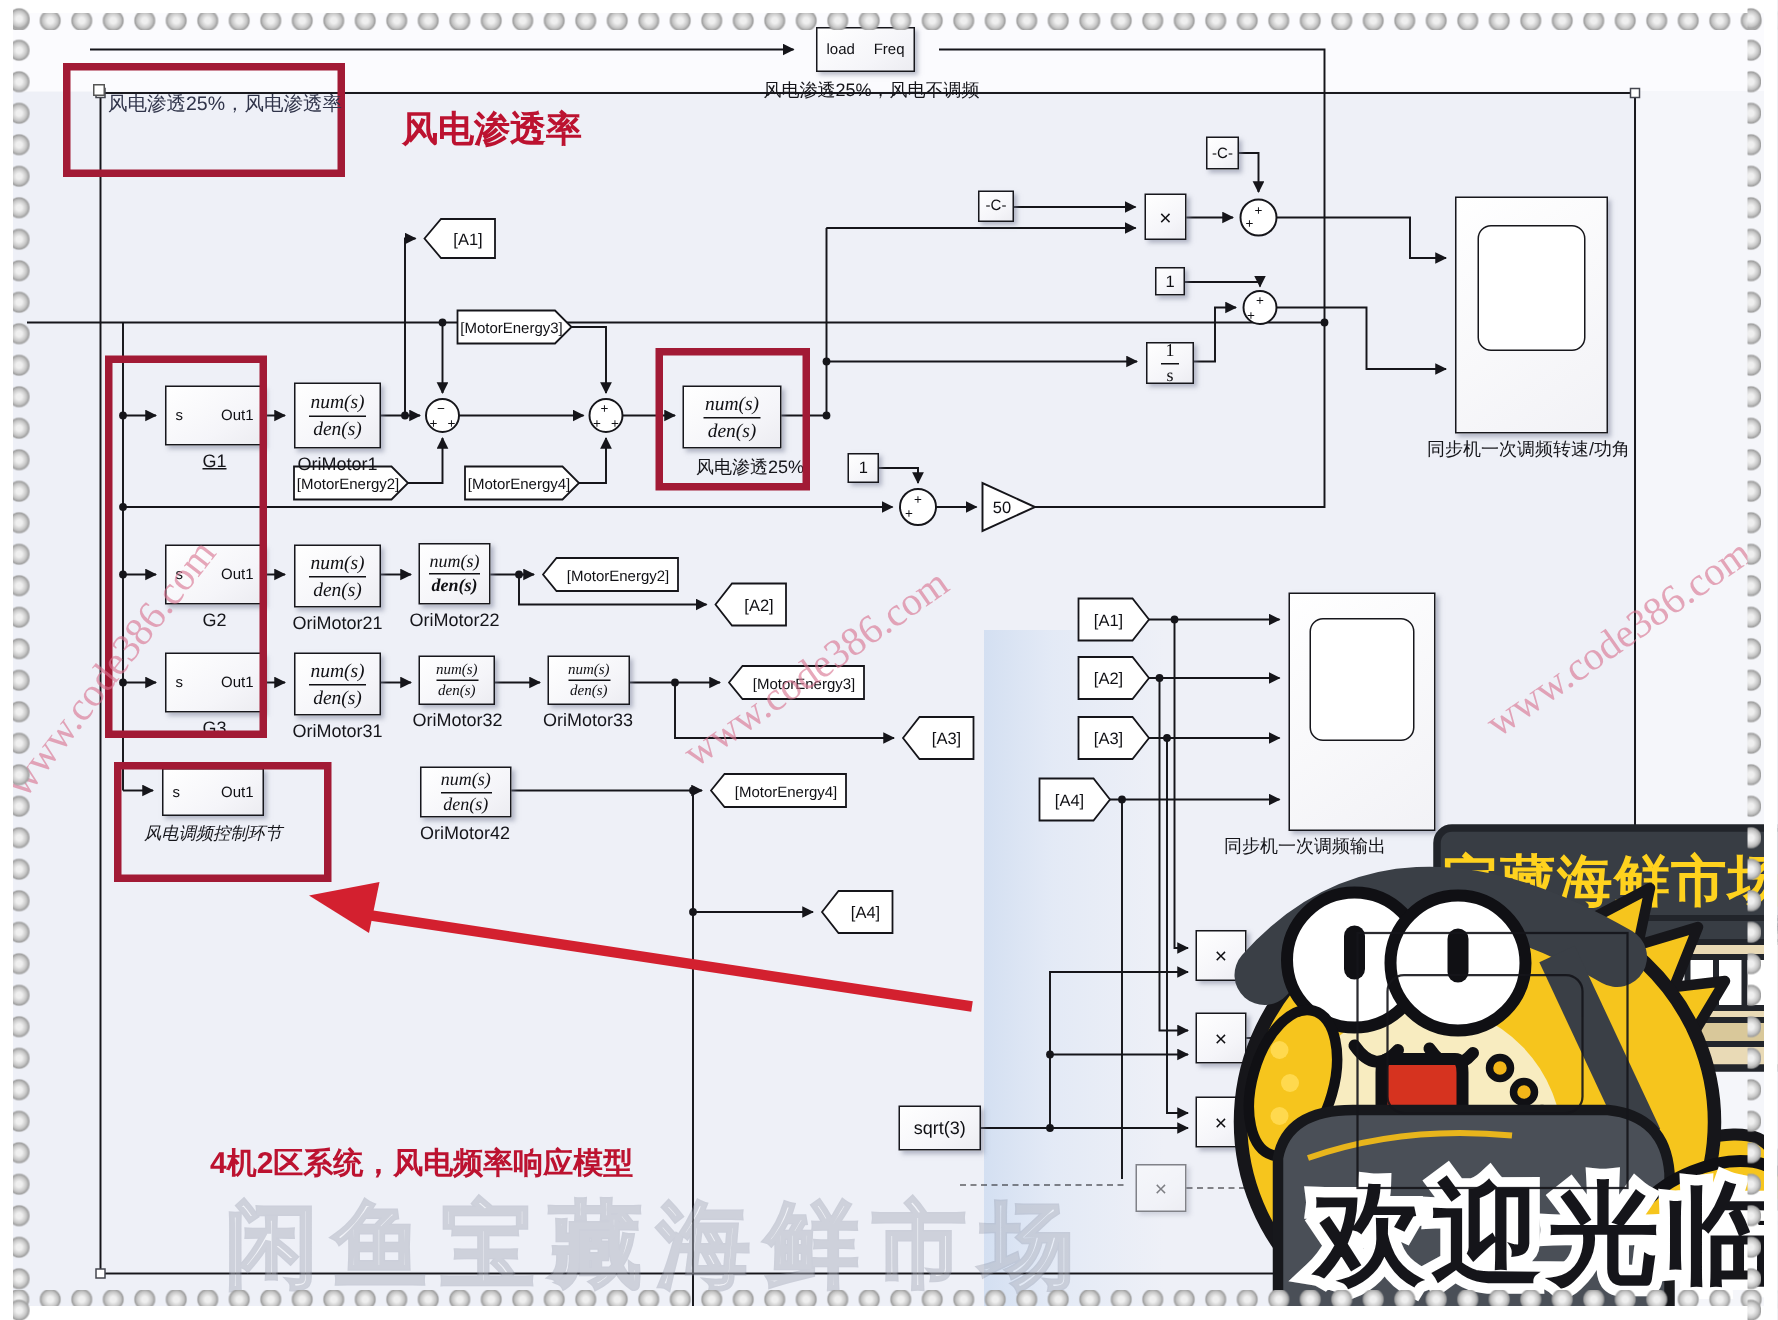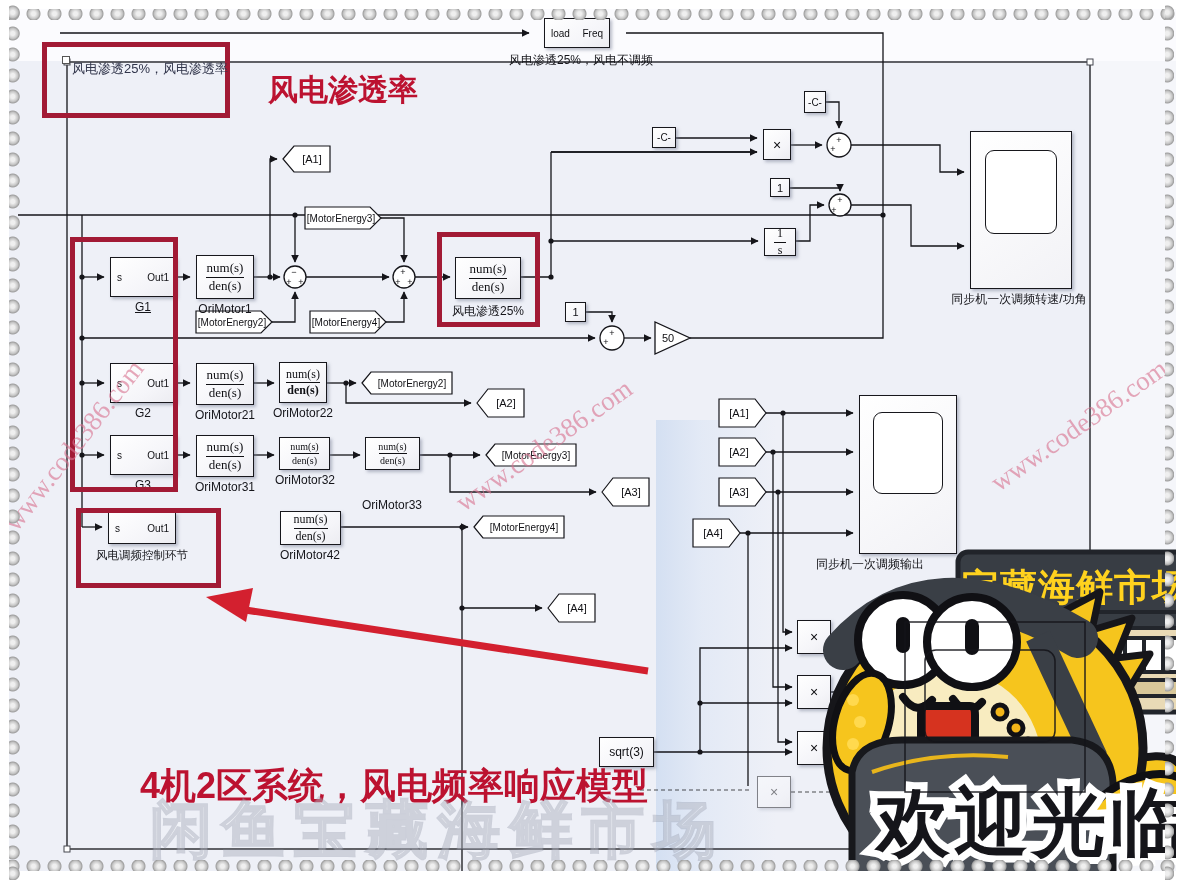--- a/index.html
+++ b/index.html
@@ -4,21 +4,21 @@
 <style>
   html,body{margin:0;padding:0;background:#e9e9ee;}
   #stage{position:relative;width:1185px;height:880px;overflow:hidden;background:#eef0f7;font-family:"Liberation Sans",sans-serif;}
   .abs{position:absolute;}
   
   .block{position:absolute;background:linear-gradient(145deg,#ffffff 0%,#f5f5f9 65%,#ececf1 100%);
          border:1.3px solid #17171c;box-shadow:2px 2px 3px rgba(120,125,150,.5);box-sizing:border-box;}
   .gblk{display:flex;align-items:center;justify-content:space-between;padding:0 6px;font-size:11px;color:#101014;}
   .gblk .pin{font-size:10px;}
   .tfblk{display:flex;align-items:center;justify-content:center;}
-  .frac{display:flex;flex-direction:column;align-items:center;font-family:"Liberation Serif",serif;
+  .frac{display:flex;flex-direction:column;align-items:center;font-family:"Liberation Serif",serif;font-style:italic;
         font-size:13px;line-height:1.1;color:#101014;}
   .frac .bar{width:38px;border-top:1.3px solid #101014;margin:1px 0;}
   .small .frac{font-size:10px;} .small .frac .bar{width:28px;}
   .tiny .frac{font-size:12px;font-style:normal;} .tiny .frac .bar{width:12px;}
   .cblk{display:flex;align-items:center;justify-content:center;font-size:11px;color:#101014;}
   .xblk{display:flex;align-items:center;justify-content:center;font-size:14px;color:#101014;}
   .scope{position:absolute;background:linear-gradient(145deg,#ffffff,#f2f2f6);border:1.3px solid #17171c;
          box-shadow:2px 2px 3px rgba(120,125,150,.5);}
   .screen{position:absolute;border:1.4px solid #17171c;border-radius:9px;background:#fff;}
   .blabel{position:absolute;transform:translateX(-50%);font-size:12px;color:#15151a;white-space:nowrap;}
@@ -257,21 +257,21 @@
   <div class="block gblk" style="left:110px;top:435px;width:66px;height:40px;">
     <span class="pin">s</span>
     <span class="pin">Out1</span>
   </div>
   <div class="blabel" style="left:143px;top:478px;">G3</div>
 
   <div class="block gblk" style="left:108px;top:512px;width:68px;height:32px;">
     <span class="pin">s</span>
     <span class="pin">Out1</span>
   </div>
-  <div class="blabel" style="left:142px;top:548px;font-size:11.5px;">风电调频控制环节</div>
+  <div class="blabel" style="left:142px;top:548px;font-size:11.5px;font-style:italic;">风电调频控制环节</div>
 
   <div class="block tfblk" style="left:196px;top:255px;width:58px;height:44px;">
     <div class="frac">
         <span>num(s)</span>
         <span class="bar"></span>
         <span>den(s)</span>
       </div>
   </div>
   <div class="blabel" style="left:225px;top:302px;">OriMotor1</div>
 
@@ -311,39 +311,39 @@
   </div>
   <div class="blabel" style="left:305px;top:473px;">OriMotor32</div>
 
   <div class="block tfblk small" style="left:365px;top:437px;width:55px;height:33px;">
     <div class="frac">
         <span>num(s)</span>
         <span class="bar"></span>
         <span>den(s)</span>
       </div>
   </div>
-  <div class="blabel" style="left:392px;top:498px;">OriMotor33</div>
+  <div class="blabel" style="left:392px;top:473px;">OriMotor33</div>
 
   <div class="block tfblk" style="left:280px;top:511px;width:61px;height:34px;">
     <div class="frac" style="font-size:12px;">
         <span>num(s)</span>
         <span class="bar" style="width:34px;"></span>
         <span>den(s)</span>
       </div>
   </div>
   <div class="blabel" style="left:310px;top:548px;">OriMotor42</div>
 
   <div class="block tfblk" style="left:455px;top:257px;width:66px;height:42px;">
     <div class="frac">
         <span>num(s)</span>
         <span class="bar"></span>
         <span>den(s)</span>
       </div>
   </div>
-  <div class="blabel" style="left:488px;top:303px;text-align:right;">风电渗透25%</div>
+  <div class="blabel" style="left:500px;top:303px;text-align:right;">风电渗透25%</div>
 
   <div class="block cblk" style="left:652px;top:127px;width:24px;height:21px;font-size:10px;">
     <span>-C-</span>
     </div>
   <div class="block cblk" style="left:804px;top:91px;width:22px;height:22px;font-size:10px;">
     <span>-C-</span>
     </div>
   <div class="block cblk" style="left:565px;top:302px;width:21px;height:20px;">
     <span>1</span>
     </div>
@@ -383,29 +383,29 @@
   <div class="blabel" style="left:1019px;top:291px;">同步机一次调频转速/功角</div>
 
   <div class="scope" style="left:859px;top:395px;width:96px;height:157px;">
     <div class="screen" style="left:13px;top:16px;width:68px;height:80px;"></div>
   </div>
   <div class="blabel" style="left:870px;top:556px;">同步机一次调频输出</div>
 
   <div class="red-box" style="left:42px;top:42px;width:188px;height:76px;"></div>
   <div class="abs" style="left:62px;top:56px;width:6px;height:6px;background:#fff;border:1px solid #555;"></div>
   <div class="abs" style="left:72px;top:60px;font-size:13px;color:#30344a;white-space:nowrap;">风电渗透25%，风电渗透率</div>
-  <div class="red-text" style="left:268px;top:70px;font-size:30px;">风电渗透率</div>
+  <div class="red-text" style="left:268px;top:70px;font-size:24px;">风电渗透率</div>
   <div class="red-box" style="left:70px;top:237px;width:108px;height:255px;"></div>
   <div class="red-box" style="left:437px;top:232px;width:103px;height:95px;"></div>
   <div class="red-box" style="left:76px;top:508px;width:145px;height:80px;"></div>
   <svg class="abs" width="1185" height="880" style="left:0;top:0;pointer-events:none;">
     <path d="M232,608 L648,671" stroke="#d3202f" stroke-width="7" fill="none"></path>
     <polygon points="206,597 253,588 246,622" fill="#d3202f"></polygon>
   </svg>
-  <div class="red-text" style="left:140px;top:762px;font-size:36px;">4机2区系统，风电频率响应模型</div>
+  <div class="red-text" style="left:140px;top:762px;font-size:20px;">4机2区系统，风电频率响应模型</div>
 
   <div class="wm" style="left:-30px;top:430px;transform:rotate(-52deg);">www.code386.com</div>
   <div class="wm" style="left:440px;top:430px;transform:rotate(-35deg);">www.code386.com</div>
   <div class="wm" style="left:975px;top:410px;transform:rotate(-35deg);">www.code386.com</div>
   <div class="ghostwm" style="left:150px;top:788px;">闲鱼宝藏海鲜市场</div>
 
   <svg class="abs" width="1185" height="880" style="left:0;top:0;pointer-events:none;">
 
     <rect x="958" y="552" width="240" height="66" rx="10" fill="#383d44" stroke="#21242a" stroke-width="5"></rect>
     <text x="1076" y="600" font-size="37" font-weight="bold" fill="#ffd21e" text-anchor="middle" letter-spacing="1">宝藏海鲜市场</text>

